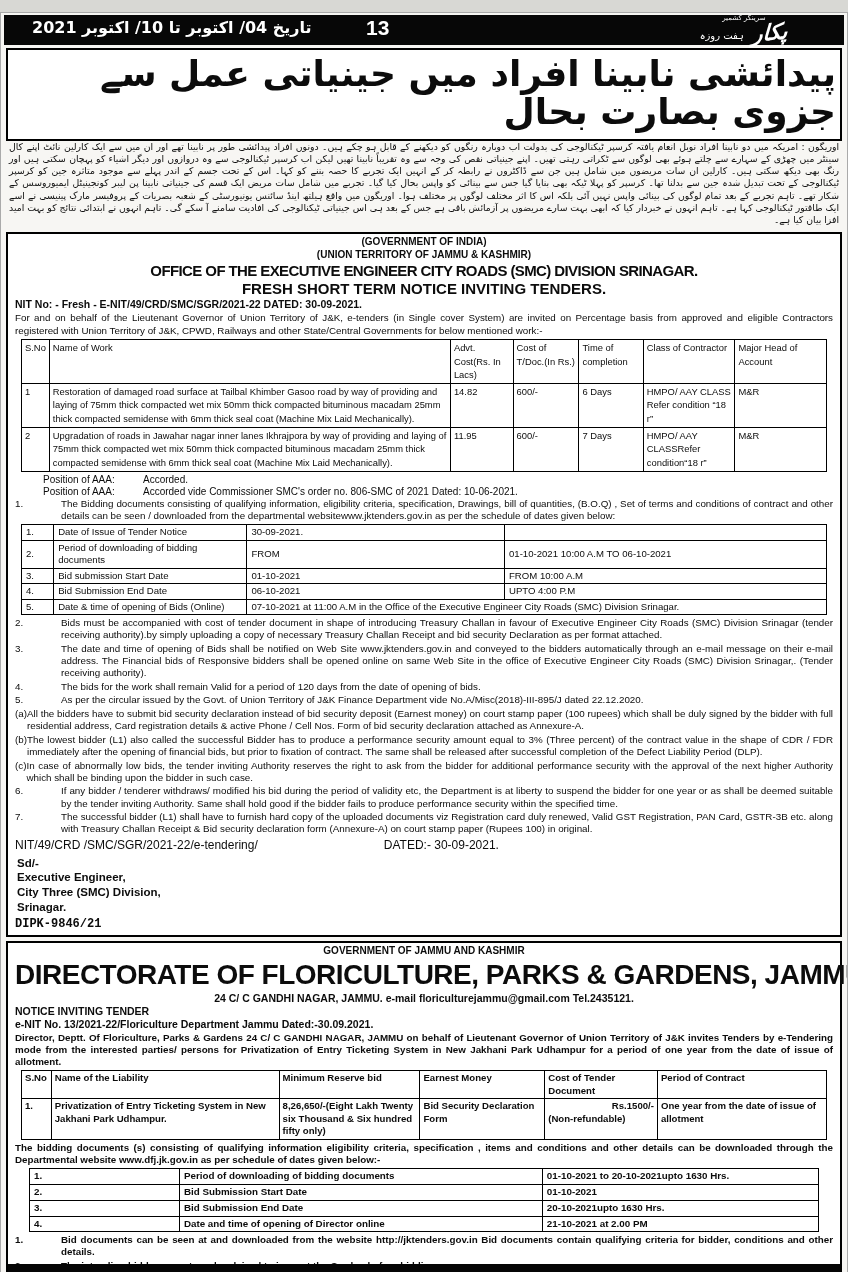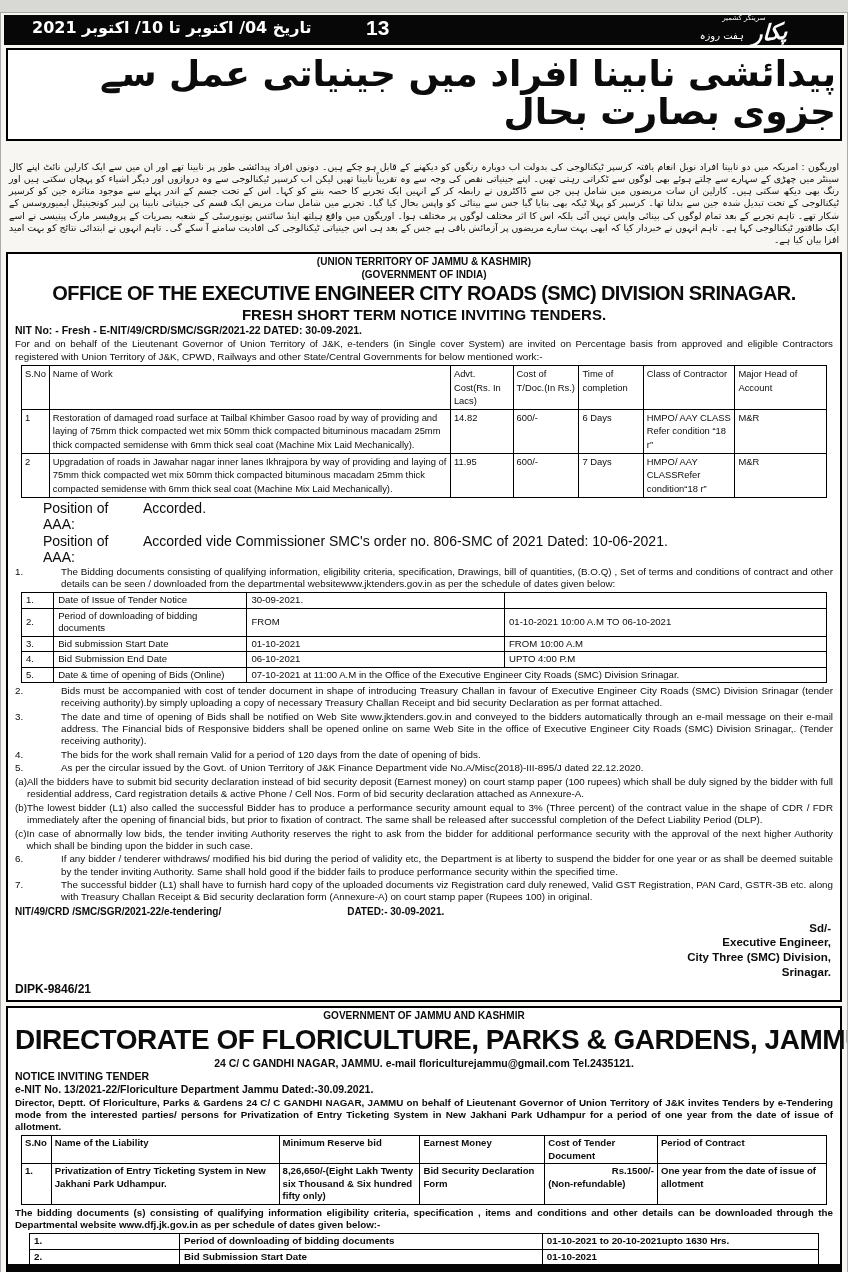--- a/index.html
+++ b/index.html
@@ -15,45 +15,45 @@
   .logo{position:absolute;right:56px;top:0;height:30px;text-align:center;line-height:1;}
   .logo-top{display:block;font-family:"DejaVu Sans",sans-serif;font-size:7px;direction:rtl;}
   .logo-callig{display:inline-block;font-family:"DejaVu Sans",sans-serif;font-size:22px;
                font-weight:bold;font-style:italic;transform:rotate(-5deg) skewX(-8deg);direction:rtl;}
   .logo-sub{display:inline-block;font-family:"DejaVu Sans",sans-serif;font-size:10px;direction:rtl;margin-right:4px;vertical-align:middle;}
   
   .headline-box{border:2px solid #000;background:#fff;margin:3px 5px 0;text-align:center;padding:5px 4px 8px;}
   .urdu-headline{font-family:"DejaVu Sans",sans-serif;direction:rtl;font-weight:bold;
                  font-size:36px;line-height:1.05;margin:0;letter-spacing:-1px;text-align:right;}
   .urdu-body{direction:rtl;text-align:justify;font-family:"DejaVu Sans",sans-serif;
-             font-size:9.3px;line-height:1.32;margin:0;padding:20px 8px 2px;}
+             font-size:9.3px;line-height:1.32;margin:0;padding:0 8px 2px;}
   
   .notice{border:2px solid #000;background:#fff;margin:4px 5px 0;padding:2px 7px 4px;}
   .gov{font-size:10px;font-weight:bold;text-align:center;line-height:1.25;margin:0;}
-  .title1{font-size:20px;font-weight:bold;text-align:center;letter-spacing:-0.6px;
+  .title1{font-size:15px;font-weight:bold;text-align:center;letter-spacing:-0.6px;
           margin:1px 0;white-space:nowrap;}
   .sub1{font-size:15px;font-weight:bold;text-align:center;margin:1px 0;}
   .nitline{font-size:10.5px;font-weight:bold;text-align:left;margin:1px 0;}
   .intro{font-size:9.8px;text-align:justify;line-height:1.25;margin:2px 0;}
   
   table{border-collapse:collapse;width:100%;}
   .work th,.work td{border:1px solid #000;font-size:9.4px;padding:1px 3px;vertical-align:top;
                     text-align:left;font-weight:normal;line-height:1.45;}
   .sched1 td{border:1px solid #000;font-size:9.6px;padding:1px 4px;line-height:1.3;}
   .tblwrap{margin:2px 6px;}
-  .aaa{display:flex;font-size:14px;margin:1px 0;padding-left:28px;}
+  .aaa{display:flex;font-size:10px;margin:1px 0;padding-left:28px;}
   .aaa .lbl{flex:0 0 100px;}
   .pt{display:flex;font-size:9.8px;line-height:1.24;margin:1.5px 0;text-align:justify;}
   .pt .n{flex:0 0 46px;}
   .pt.flush .n{flex:0 0 auto;}
   .pt .t{flex:1;}
-  .refline{display:flex;font-size:10px;margin:2px 0;font-weight:bold;}
+  .refline{display:flex;font-size:12px;margin:2px 0;}
   .refline .dated{margin-left:126px;}
-  .sig{text-align:right;font-weight:bold;font-size:11.5px;line-height:1.3;margin:4px 2px 2px;}
-  .dipk{font-weight:bold;font-size:12px;margin-top:2px;}
+  .sig{font-weight:bold;font-size:11.5px;line-height:1.3;margin:4px 2px 2px;}
+  .dipk{font-weight:bold;font-size:12px;margin-top:2px;font-family:Liberation Mono, monospace;}
   
   .title2{font-size:28px;font-weight:bold;text-align:center;letter-spacing:-0.5px;
           margin:1px 0;white-space:nowrap;}
   .addr{font-size:10.5px;font-weight:bold;text-align:center;margin:1px 0;}
   .n2 .intro,.n2 .pt{font-weight:bold;}
   .ctable th,.ctable td{border:1px solid #000;font-size:9.6px;padding:1px 3px;vertical-align:top;
                         font-weight:bold;text-align:left;line-height:1.3;}
   .cost-r{text-align:right;}
   .sched2 td{border:1px solid #000;font-size:9.8px;font-weight:bold;padding:1px 4px;line-height:1.3;}
   
@@ -77,22 +77,22 @@
   <div class="headline-box">
     <h1 class="urdu-headline">پیدائشی نابینا افراد میں جینیاتی عمل سے جزوی بصارت بحال</h1>
   </div>
 
   <p class="urdu-body"><span>اوریگون : امریکہ میں دو نابینا افراد نوبل انعام یافتہ کرسپر ٹیکنالوجی کی بدولت اب دوبارہ رنگوں کو دیکھنے کے قابل ہو چکے ہیں۔ دونوں افراد پیدائشی طور پر نابینا تھے اور ان میں سے ایک کارلین نائٹ اپنے کال سینٹر میں چھڑی کے سہارے سے چلتے ہوئے بھی لوگوں سے ٹکراتی رہتی تھیں۔ اپنے جینیاتی نقص کی وجہ سے وہ</span>
      <span>تقریباً نابینا تھیں لیکن اب کرسپر ٹیکنالوجی سے وہ دروازوں اور دیگر اشیاء کو پہچان سکتی ہیں اور رنگ بھی دیکھ سکتی ہیں۔ کارلین ان سات مریضوں میں شامل ہیں جن سے ڈاکٹروں نے رابطہ کر کے انہیں ایک تجربے کا حصہ بننے کو کہا۔ اس کے تحت جسم کے اندر پہلے سے موجود متاثرہ جین کو کرسپر ٹیکنالوجی کے تحت تبدیل</span>
      <span>شدہ جین سے بدلنا تھا۔ کرسپر کو پہلا ٹیکہ بھی بنایا گیا جس سے بینائی کو واپس بحال کیا گیا۔ تجربے میں شامل سات مریض ایک قسم کی جینیاتی نابینا پن لیبر کونجینیٹل ایمیوروسس کے شکار تھے۔ تاہم تجربے کے بعد تمام لوگوں کی بینائی واپس نہیں آئی بلکہ اس کا اثر مختلف لوگوں پر مختلف ہوا۔ اوریگون میں واقع ہیلتھ اینڈ</span>
      <span>سائنس یونیورسٹی کے شعبہ بصریات کے پروفیسر مارک پینیسی نے اسے ایک طاقتور ٹیکنالوجی کہا ہے۔ تاہم انہوں نے خبردار کیا کہ ابھی بہت سارے مریضوں پر آزمائش باقی ہے جس کے بعد ہی اس جینیاتی ٹیکنالوجی کی افادیت سامنے آ سکے گی۔ تاہم انہوں نے ابتدائی نتائج کو بہت امید افزا بیان کیا ہے۔</span></p>
 
   <div class="notice">
+    <p class="gov">(GOVERNMENT OF INDIA)</p>
     <p class="gov">(UNION TERRITORY OF JAMMU &amp; KASHMIR)</p>
-    <p class="gov">(GOVERNMENT OF INDIA)</p>
     <div class="title1">OFFICE OF THE EXECUTIVE ENGINEER CITY ROADS (SMC) DIVISION SRINAGAR.</div>
     <div class="sub1">FRESH SHORT TERM NOTICE INVITING TENDERS.</div>
     <div class="nitline">NIT No: - Fresh - E-NIT/49/CRD/SMC/SGR/2021-22 DATED: 30-09-2021.</div>
     <p class="intro">For and on behalf of the Lieutenant Governor of Union Territory of J&amp;K, e-tenders (in Single cover System) are invited on Percentage basis from approved and eligible Contractors registered with Union Territory of J&amp;K, CPWD, Railways and other State/Central Governments for below mentioned work:-</p>
 
     <div class="tblwrap">
       <table class="work">
         <colgroup>
           <col style="width:3.2%">
             <col style="width:50%">

